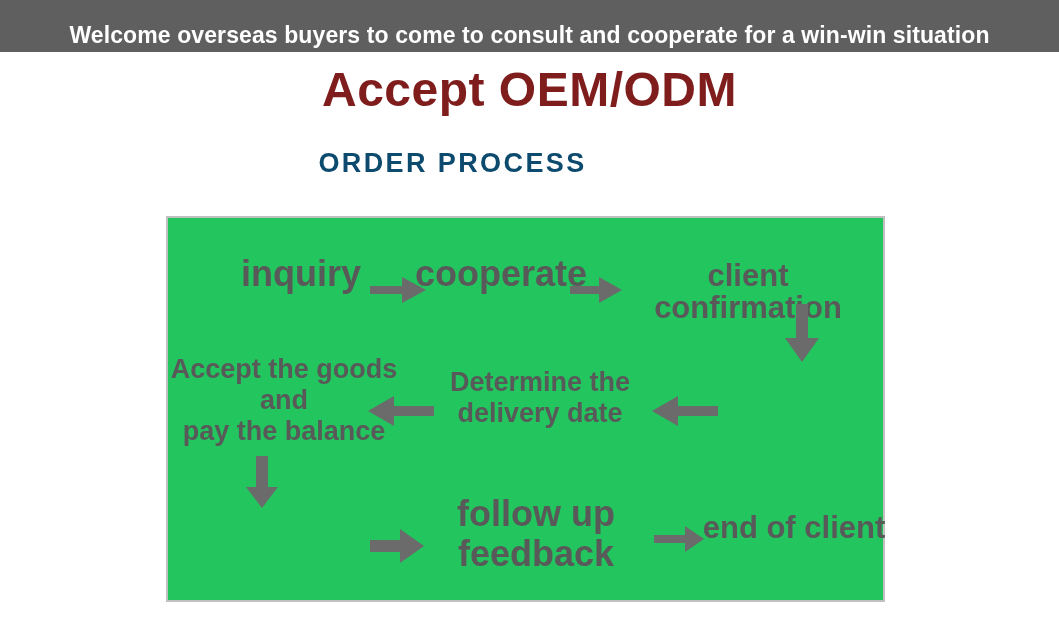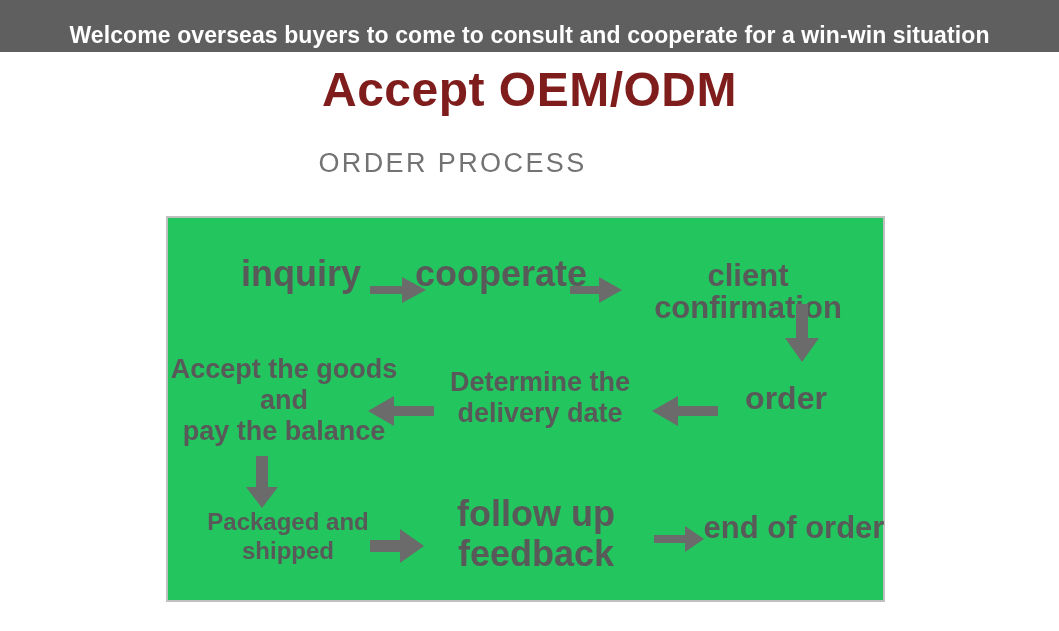--- a/index.html
+++ b/index.html
@@ -48,23 +48,23 @@
     font-size: 48px;
     font-weight: bold;
     letter-spacing: 0.5px;
   }
   .subhead {
     position: absolute;
     left: 0;
     top: 148px;
     width: 905px;
     text-align: center;
-    color: #737373;
+    color: #0c4a6e;
     font-size: 27px;
-    font-weight: normal;
+    font-weight: bold;
     letter-spacing: 2.4px;
   }
 
   
   .flow-box {
     position: absolute;
     left: 166px;
     top: 216px;
     width: 719px;
     height: 386px;
@@ -161,41 +161,38 @@
 
   <div class="node n-determine">Determine the
 delivery date</div>
 
   <div class="arrow a-l2">
     <svg width="66" height="34" viewBox="0 0 66 34">
       <path d="M66 12 H26 V2 L0 17 L26 32 V22 H66 Z" fill="#6b6b6b"></path>
     </svg>
   </div>
 
-  <div class="node n-order">order</div>
 
   <div class="arrow a-down2">
     <svg width="32" height="52" viewBox="0 0 32 52">
       <path d="M10 0 H22 V31 H32 L16 52 L0 31 H10 Z" fill="#6b6b6b"></path>
     </svg>
   </div>
 
-  <div class="node n-packaged">Packaged and
-shipped</div>
 
   <div class="arrow a-r3a">
     <svg width="54" height="36" viewBox="0 0 54 36">
       <path d="M0 12 H30 V1 L54 18 L30 35 V24 H0 Z" fill="#6b6b6b"></path>
     </svg>
   </div>
 
   <div class="node n-follow">follow up
 feedback</div>
 
   <div class="arrow a-r3b">
     <svg width="50" height="32" viewBox="0 0 50 32">
       <path d="M0 12 H31 V3 L50 16 L31 29 V20 H0 Z" fill="#6b6b6b"></path>
     </svg>
   </div>
 
-  <div class="node n-end">end of order</div>
+  <div class="node n-end">end of client</div>
 
 </div>
 
 </body></html>

